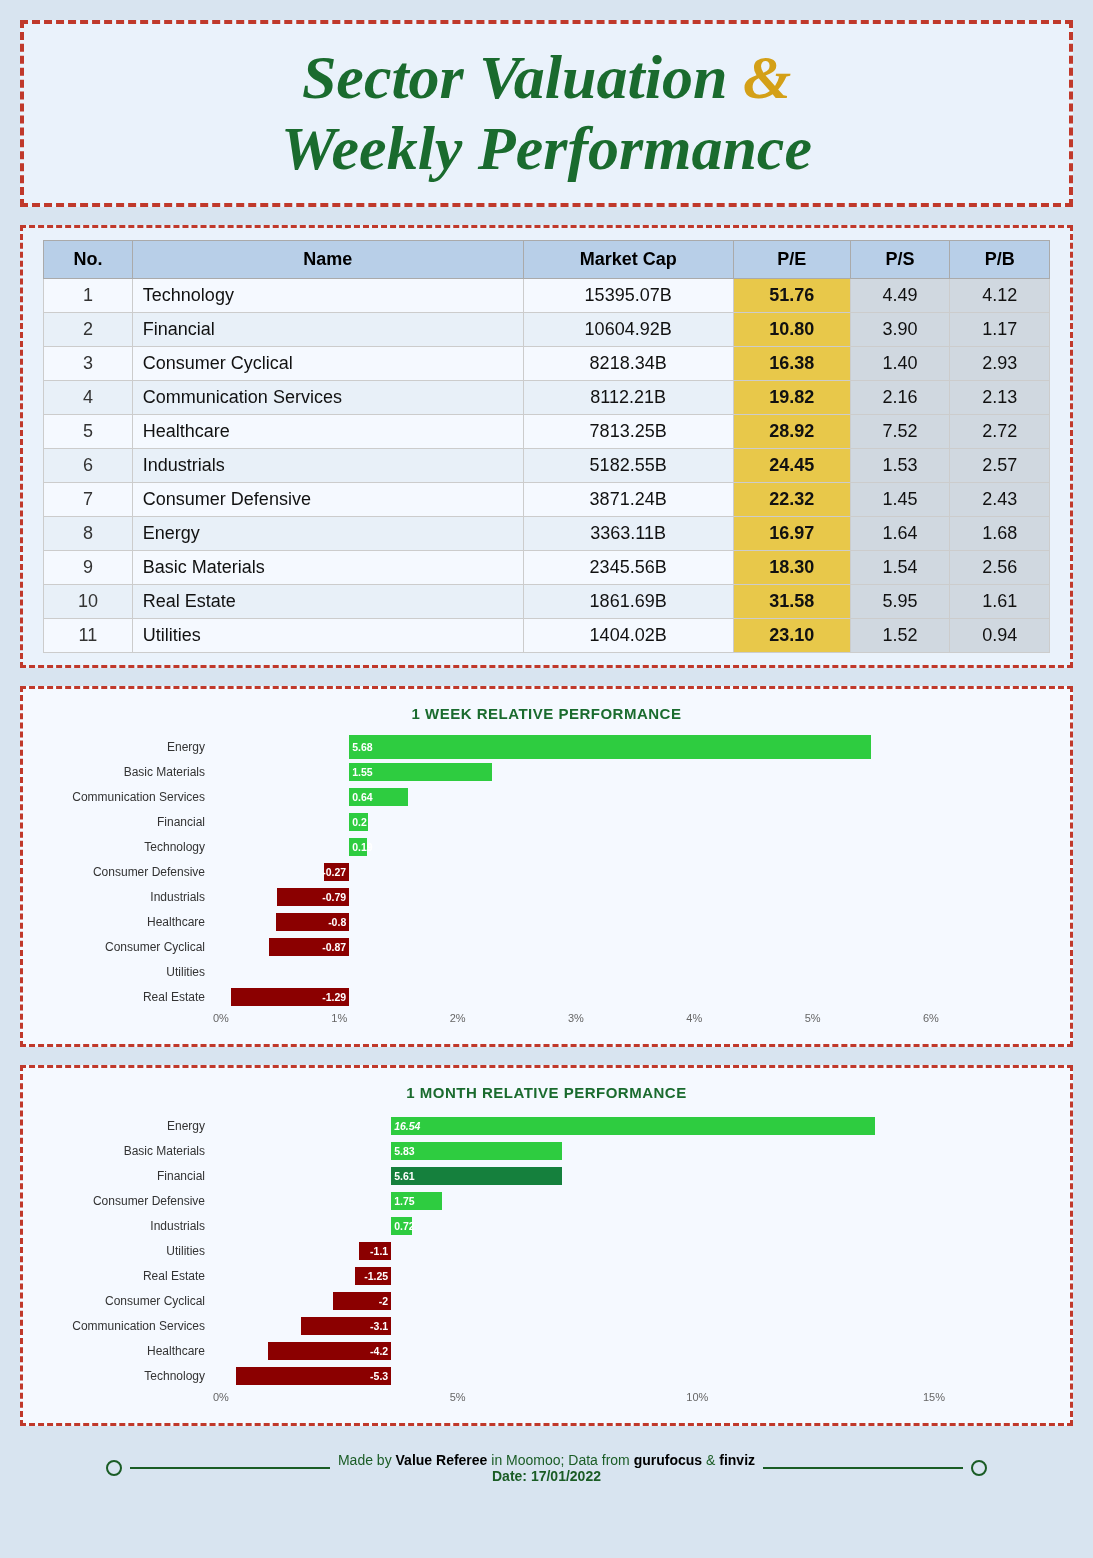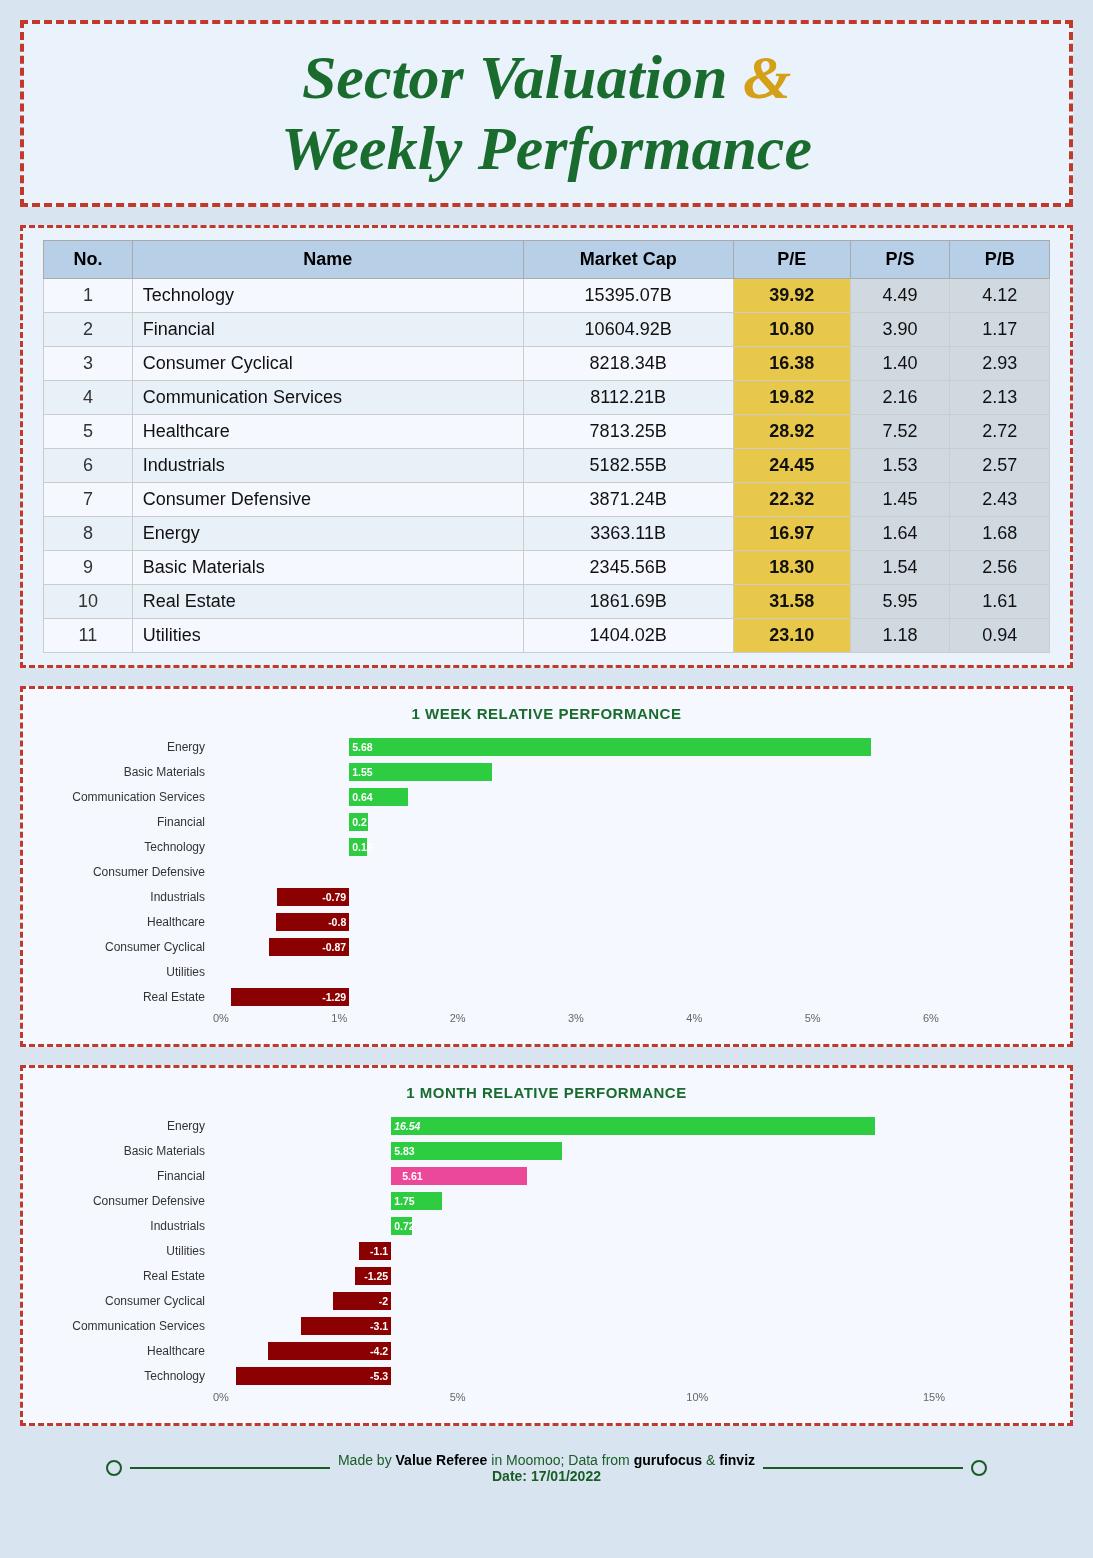--- a/index.html
+++ b/index.html
@@ -149,21 +149,21 @@
           <th>P/E</th>
           <th>P/S</th>
           <th>P/B</th>
         </tr>
       </thead>
       <tbody id="table-body">
           <tr>
     <td class="no-col num-col">1</td>
     <td class="name-col">Technology</td>
     <td class="num-col">15395.07B</td>
-    <td class="num-col pe-cell">39.92</td>
+    <td class="num-col pe-cell">51.76</td>
     <td class="num-col ps-cell">4.49</td>
     <td class="num-col pb-cell">4.12</td>
   </tr>
           <tr>
     <td class="no-col num-col">2</td>
     <td class="name-col">Financial</td>
     <td class="num-col">10604.92B</td>
     <td class="num-col pe-cell">10.80</td>
     <td class="num-col ps-cell">3.90</td>
     <td class="num-col pb-cell">1.17</td>
@@ -230,36 +230,36 @@
     <td class="num-col">1861.69B</td>
     <td class="num-col pe-cell">31.58</td>
     <td class="num-col ps-cell">5.95</td>
     <td class="num-col pb-cell">1.61</td>
   </tr>
           <tr>
     <td class="no-col num-col">11</td>
     <td class="name-col">Utilities</td>
     <td class="num-col">1404.02B</td>
     <td class="num-col pe-cell">23.10</td>
-    <td class="num-col ps-cell">1.18</td>
+    <td class="num-col ps-cell">1.52</td>
     <td class="num-col pb-cell">0.94</td>
   </tr>
         </tbody>
     </table>
   </div>
 
   <div class="chart-box">
     <div class="chart-title">1 WEEK RELATIVE PERFORMANCE</div>
     <div id="week-chart-container">
         <div style="width: 100%; position: relative;">
           <div style="display: flex; flex-direction: column; gap: 3px;">
             <div style="display: flex; align-items: center; height: 22px;">
               <div style="width: 170px; text-align: right; font-size: 12px; color: rgb(51, 51, 51); padding-right: 8px; flex-shrink: 0;">Energy</div>
               <div style="flex: 1 1 0%; position: relative; height: 22px; display: flex; align-items: center;">
-                <div style="position: absolute; left: 136.233px; width: 521.606px; height: 18px; background: rgb(46, 204, 64); display: flex; align-items: center;">
+                <div style="position: absolute; left: 136.233px; width: 521.606px; height: 24px; background: rgb(46, 204, 64); display: flex; align-items: center;">
                   <span style="font-size: 10.5px; font-weight: bold; color: rgb(255, 255, 255); padding: 0px 3px; white-space: nowrap;">5.68</span>
                 </div>
               </div>
             </div>
             <div style="display: flex; align-items: center; height: 22px;">
               <div style="width: 170px; text-align: right; font-size: 12px; color: rgb(51, 51, 51); padding-right: 8px; flex-shrink: 0;">Basic Materials</div>
               <div style="flex: 1 1 0%; position: relative; height: 22px; display: flex; align-items: center;">
                 <div style="position: absolute; left: 136.233px; width: 142.34px; height: 18px; background: rgb(46, 204, 64); display: flex; align-items: center;">
                   <span style="font-size: 10.5px; font-weight: bold; color: rgb(255, 255, 255); padding: 0px 3px; white-space: nowrap;">1.55</span>
                 </div>
@@ -284,20 +284,25 @@
             <div style="display: flex; align-items: center; height: 22px;">
               <div style="width: 170px; text-align: right; font-size: 12px; color: rgb(51, 51, 51); padding-right: 8px; flex-shrink: 0;">Technology</div>
               <div style="flex: 1 1 0%; position: relative; height: 22px; display: flex; align-items: center;">
                 <div style="position: absolute; left: 136.233px; width: 17.4481px; height: 18px; background: rgb(46, 204, 64); display: flex; align-items: center;">
                   <span style="font-size: 10.5px; font-weight: bold; color: rgb(255, 255, 255); padding: 0px 3px; white-space: nowrap;">0.19</span>
                 </div>
               </div>
             </div>
             <div style="display: flex; align-items: center; height: 22px;">
               <div style="width: 170px; text-align: right; font-size: 12px; color: rgb(51, 51, 51); padding-right: 8px; flex-shrink: 0;">Consumer Defensive</div>
+              <div style="flex: 1 1 0%; position: relative; height: 22px; display: flex; align-items: center;">
+                <div style="position: absolute; left: 111.438px; width: 24.7947px; height: 18px; background: rgb(139, 0, 0); display: flex; align-items: center; justify-content: flex-end;">
+                  <span style="font-size: 10.5px; font-weight: bold; color: rgb(255, 255, 255); padding: 0px 3px; white-space: nowrap;">-0.27</span>
+                </div>
+              </div>
             </div>
             <div style="display: flex; align-items: center; height: 22px;">
               <div style="width: 170px; text-align: right; font-size: 12px; color: rgb(51, 51, 51); padding-right: 8px; flex-shrink: 0;">Industrials</div>
               <div style="flex: 1 1 0%; position: relative; height: 22px; display: flex; align-items: center;">
                 <div style="position: absolute; left: 63.6856px; width: 72.5474px; height: 18px; background: rgb(139, 0, 0); display: flex; align-items: center; justify-content: flex-end;">
                   <span style="font-size: 10.5px; font-weight: bold; color: rgb(255, 255, 255); padding: 0px 3px; white-space: nowrap;">-0.79</span>
                 </div>
               </div>
             </div>
             <div style="display: flex; align-items: center; height: 22px;">
@@ -358,21 +363,21 @@
               <div style="width: 170px; text-align: right; font-size: 12px; color: rgb(51, 51, 51); padding-right: 8px; flex-shrink: 0;">Basic Materials</div>
               <div style="flex: 1 1 0%; position: relative; height: 22px; display: flex; align-items: center;">
                 <div style="position: absolute; left: 178.165px; width: 170.419px; height: 18px; background: rgb(46, 204, 64); display: flex; align-items: center;">
                   <span style="font-size: 10.5px; font-weight: bold; color: rgb(255, 255, 255); padding: 0px 3px; white-space: nowrap;">5.83</span>
                 </div>
               </div>
             </div>
             <div style="display: flex; align-items: center; height: 22px;">
               <div style="width: 170px; text-align: right; font-size: 12px; color: rgb(51, 51, 51); padding-right: 8px; flex-shrink: 0;">Financial</div>
               <div style="flex: 1 1 0%; position: relative; height: 22px; display: flex; align-items: center;">
-                <div style="position: absolute; left: 178.165px; width: 136px; height: 18px; background: #ec4899; display: flex; align-items: center; padding-left: 8px;">
+                <div style="position: absolute; left: 178.165px; width: 171px; height: 18px; background: #15803d; display: flex; align-items: center;">
                   <span style="font-size: 10.5px; font-weight: bold; color: rgb(255, 255, 255); padding: 0px 3px; white-space: nowrap;">5.61</span>
                 </div>
               </div>
             </div>
             <div style="display: flex; align-items: center; height: 22px;">
               <div style="width: 170px; text-align: right; font-size: 12px; color: rgb(51, 51, 51); padding-right: 8px; flex-shrink: 0;">Consumer Defensive</div>
               <div style="flex: 1 1 0%; position: relative; height: 22px; display: flex; align-items: center;">
                 <div style="position: absolute; left: 178.165px; width: 51.1548px; height: 18px; background: rgb(46, 204, 64); display: flex; align-items: center;">
                   <span style="font-size: 10.5px; font-weight: bold; color: rgb(255, 255, 255); padding: 0px 3px; white-space: nowrap;">1.75</span>
                 </div>

